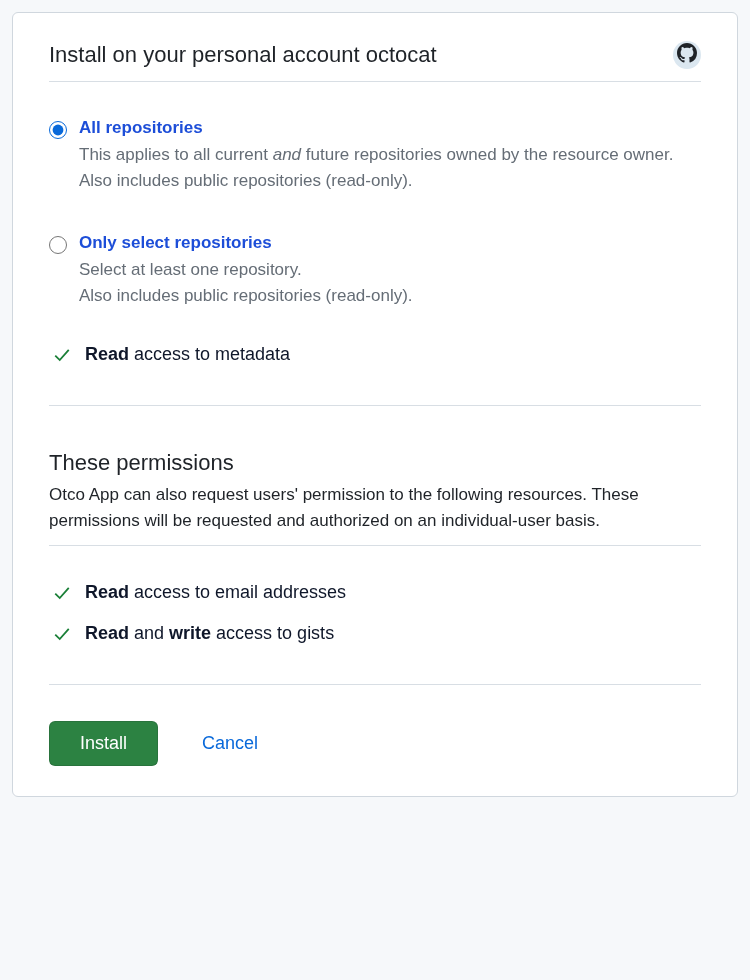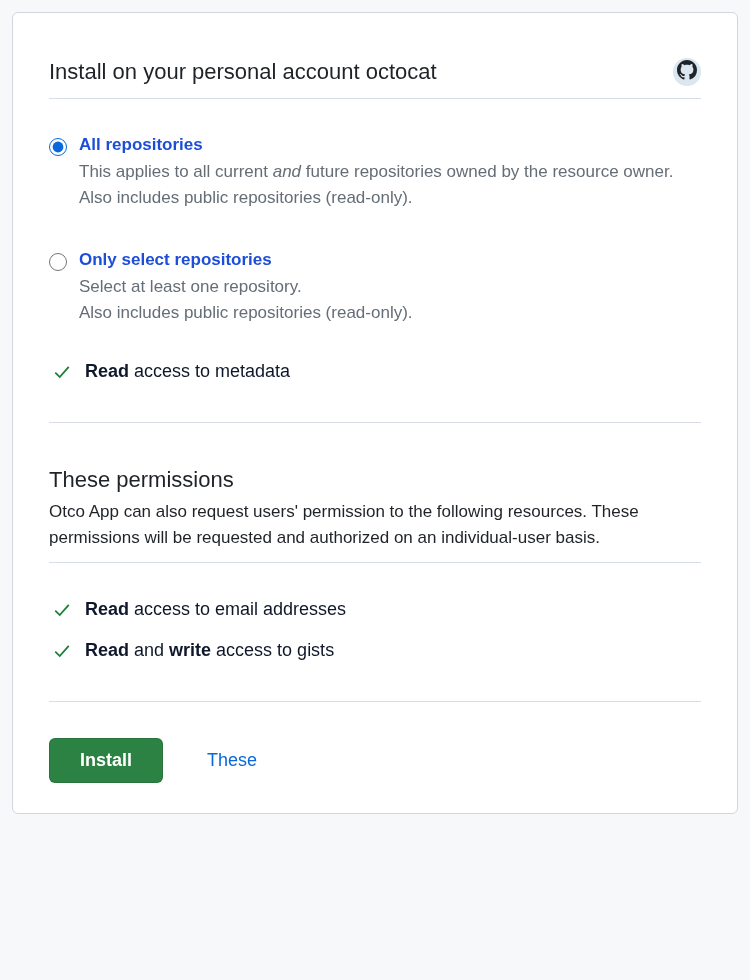--- a/index.html
+++ b/index.html
@@ -6,21 +6,21 @@
     body {
       font-family: -apple-system, BlinkMacSystemFont, "Segoe UI", Helvetica, Arial, sans-serif;
       background: #f6f8fa;
       padding: 12px;
       color: #1f2328;
     }
     .card {
       background: #ffffff;
       border: 1px solid #d0d7de;
       border-radius: 6px;
-      padding: 45px 36px 30px 36px;
+      padding: 28px 36px 30px 36px;
       width: 726px;
       margin: 0 auto;
     }
     .header-row {
       display: flex;
       align-items: center;
       justify-content: space-between;
       padding-bottom: 12px;
       border-bottom: 1px solid #d8dee4;
     }
@@ -100,21 +100,21 @@
       display: flex;
       align-items: center;
       gap: 44px;
       margin-top: 36px;
     }
     .btn-install {
       background: #2c8242;
       border: 1px solid rgba(27,31,36,0.15);
       color: #ffffff;
       font-size: 18px;
-      font-weight: 700;
+      font-weight: 400;
       padding: 11px 30px;
       border-radius: 6px;
       cursor: pointer;
     }
     .btn-cancel {
       color: #0969da;
       font-size: 18px;
       font-weight: 400;
       background: none;
       border: none;
@@ -198,16 +198,16 @@
         </span>
         <span class="perm-text"><b>Read</b><span> and </span><b>write</b><span> access to gists</span></span>
       </div>
     </div>
 
     <hr class="divider">
   </div>
 
   <div class="actions">
     <button class="btn-install">Install</button>
-    <button class="btn-cancel">These</button>
+    <button class="btn-cancel">Cancel</button>
   </div>
 
 </div>
 
 </body></html>

